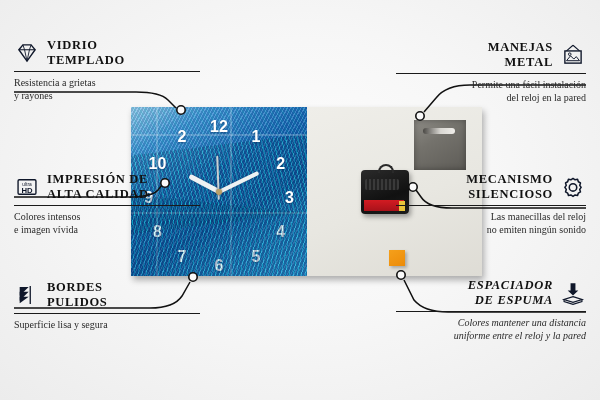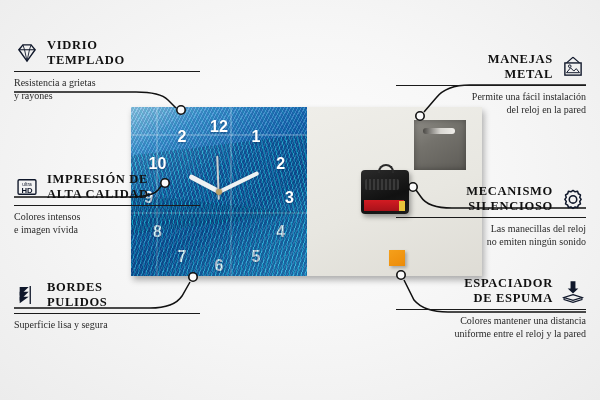--- a/index.html
+++ b/index.html
@@ -89,21 +89,21 @@
   .mech-chip { position:absolute; right:4px; bottom:3px; width:6px; height:10px; background:#e8c33a; }
   .foam-spacer {
     position:absolute; left:82px; top:143px; width:16px; height:16px;
     background:linear-gradient(150deg,#f5a01b 0%, #ec8b08 100%);
     box-shadow:2px 2px 3px rgba(0,0,0,.25);
   }
 
   
   .callout { position:absolute; width:200px; }
   .callout.left { text-align:left; }
-  .callout.right { text-align:right;margin-top:12px; }
+  .callout.right { text-align:right; }
   .ctitle-row { display:flex; align-items:center; gap:7px; }
   .callout.right .ctitle-row { justify-content:flex-end; }
   .ctitle {
     font-size:12.5px; font-weight:bold; letter-spacing:.7px; color:#111;
     line-height:1.18; text-transform:uppercase;
   }
   .cicon { width:26px; height:26px; flex:0 0 26px; color:#0f172a; }
   .cicon svg { display:block; width:26px; height:26px; }
   .crule { height:1.4px; background:#1a1a1a; margin:3px 0 4px; }
   .cdesc { font-size:10px; color:#2a2a2a; line-height:1.35; }
@@ -274,21 +274,21 @@
                    L7.7 14 L6.8 11 L9.4 9.5 L10.4 6.6 L13.4 7.2 Z" stroke-linejoin="round"></path>
           <circle cx="16" cy="16.5" r="4.6"></circle>
         </svg>
       </span>
     </div>
     <div class="crule"></div>
     <div class="cdesc" style="white-space:pre-line">Las manecillas del reloj
 no emiten ningún sonido</div>
   </div>
 
-  <div class="callout right" style="right:14px; top:264px; width:190px;">
+  <div class="callout right" style="right:14px; top:278px; width:190px;font-style:italic;">
     <div class="ctitle-row">
       <span class="ctitle">
         <span>ESPACIADOR</span><br>
         <span>DE ESPUMA</span>
       </span>
       <span class="cicon">
         <svg viewBox="0 0 32 32" fill="none" stroke="currentColor" stroke-width="1.6">
           <path d="M13 4 L13 13 L9.5 13 L16 19 L22.5 13 L19 13 L19 4 Z" fill="currentColor" stroke="none"></path>
           <path d="M16 20.5 L27 24 L16 27.5 L5 24 Z"></path>
           <path d="M5 24.5 L5 26.5 L16 30 L27 26.5 L27 24.5" stroke-width="1.4"></path>

